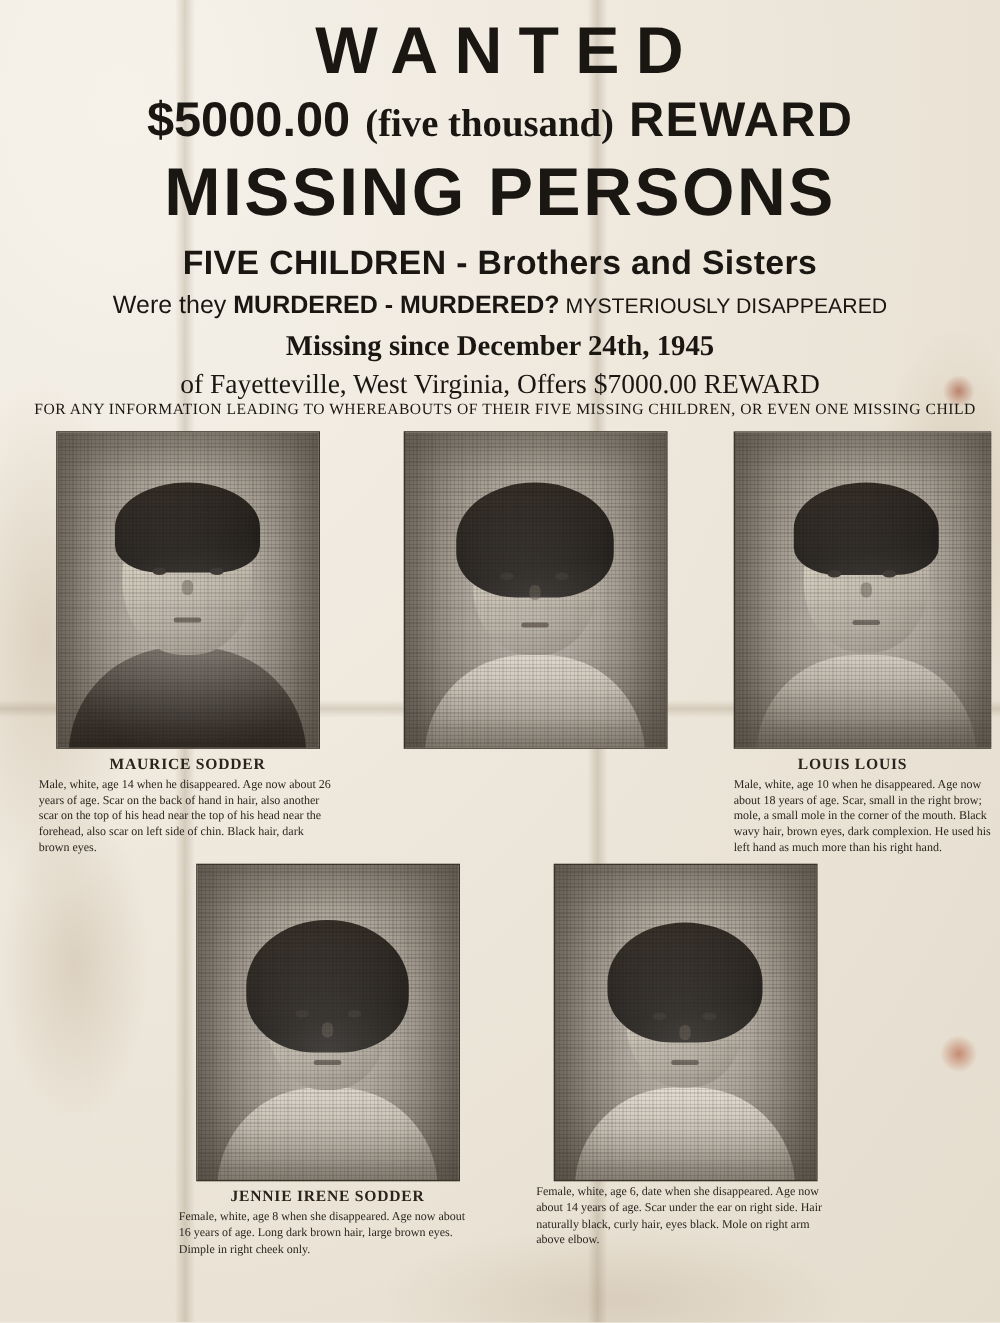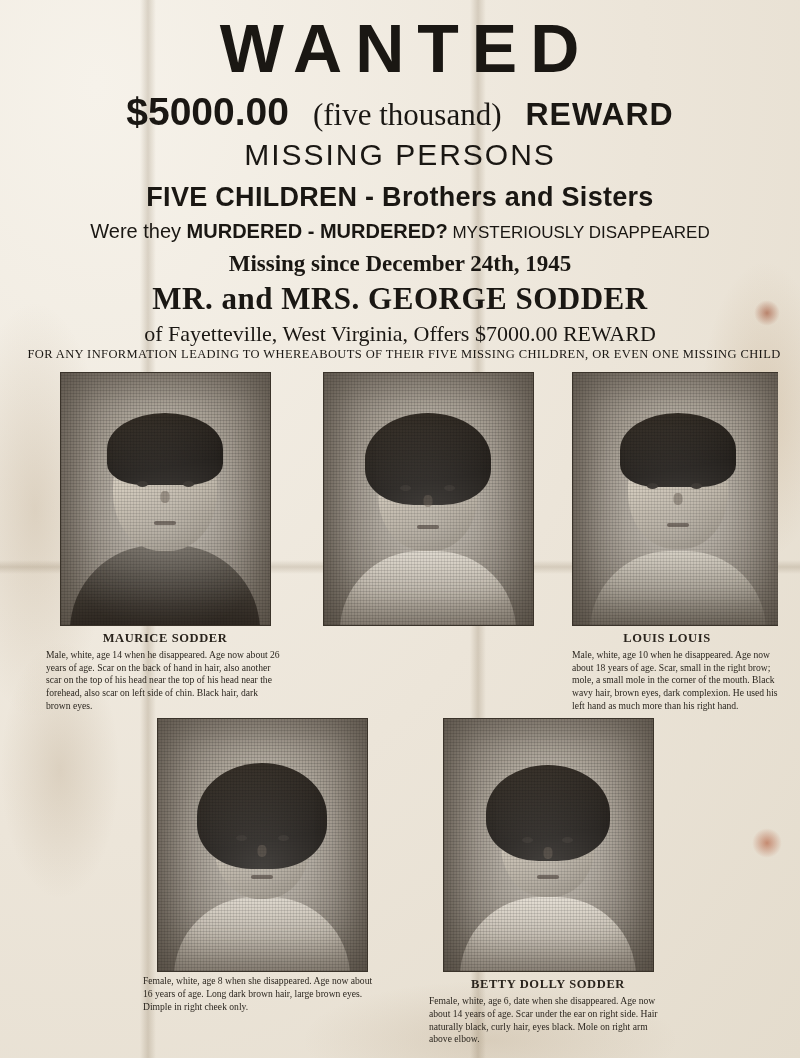--- a/index.html
+++ b/index.html
@@ -46,40 +46,40 @@
   .content { position: relative; z-index: 3; }
 
   .headline-wrap {
     text-align: center;
     color: #1a1713;
     padding: 0 8px;
   }
   .l-wanted {
     font-family: "Liberation Sans", sans-serif;
     font-weight: bold;
-    font-size: 68px;
+    font-size: 53px;
     letter-spacing: 13px;
     line-height: 1.0;
     padding-top: 14px;
     padding-left: 12px;
   }
   .l-reward-row {
     display: flex;
     align-items: baseline;
     justify-content: center;
-    gap: 24px;
+    gap: 12px;
     margin-top: 8px;
     font-weight: bold;
   }
   .l-amount { font-size: 39px; letter-spacing: 0px; }
-  .l-fivethousand { font-size: 31px; font-weight: normal; font-family: "Liberation Serif", serif; }
-  .l-rewardword { font-size: 32px; letter-spacing: 1px; }
+  .l-fivethousand { font-size: 31px; font-weight: bold; font-family: "Liberation Serif", serif; }
+  .l-rewardword { font-size: 39px; letter-spacing: 1px; }
   .l-missing {
-    font-size: 30px;
-    font-weight: normal;
+    font-size: 54px;
+    font-weight: bold;
     letter-spacing: 2px;
     margin-top: 4px;
   }
   .l-five-children {
     font-size: 27px;
     font-weight: bold;
     margin-top: 10px;
     letter-spacing: 0.3px;
   }
   .l-kidnapped {
@@ -116,21 +116,21 @@
     overflow: hidden;
     padding-left: 8px;
   }
 
   
   .row {
     display: flex;
     justify-content: center;
     align-items: flex-start;
   }
-  .row-top { margin-top: 10px; gap: 13px; padding-left: 18px; }
+  .row-top { margin-top: 10px; gap: 28px; padding-left: 18px; }
   .row-bottom { margin-top: 6px; gap: 36px; padding-left: 10px; }
 
   .person { width: 250px; }
   .person.clipped { width: 212px; overflow: hidden; }
 
   .photo {
     width: 209px;
     height: 252px;
     margin: 0 auto;
     border: 1px solid #3a332a;
@@ -262,21 +262,20 @@
       </div>
 
       <div class="l-missing">MISSING PERSONS</div>
       <div class="l-five-children">FIVE CHILDREN - Brothers and Sisters</div>
 
       <div class="l-kidnapped">
         <span>Were they </span><span class="b">MURDERED - MURDERED?</span><span class="small"> MYSTERIOUSLY DISAPPEARED</span>
       </div>
 
       <div class="l-since">Missing since December 24th, 1945</div>
-      <div class="l-parents">MR. and MRS. GEORGE SODDER</div>
       <div class="l-town">of Fayetteville, West Virginia, Offers $7000.00 REWARD</div>
       <div class="l-fineprint">FOR ANY INFORMATION LEADING TO WHEREABOUTS OF THEIR FIVE MISSING CHILDREN, OR EVEN ONE MISSING CHILD</div>
     </div>
 
     <div class="row row-top">
 
       <div class="person">
         <div class="photo">
           <div class="bg"></div>
           <div class="figure">
@@ -343,38 +342,38 @@
             <div class="head" style="top:62px;width:96px;height:118px;"></div>
             <div class="hair" style="top:44px;width:130px;height:106px;border-radius:50% 50% 42% 42%;"></div>
             <div class="eye" style="left:78px;top:116px;"></div>
             <div class="eye" style="left:120px;top:116px;"></div>
             <div class="nose" style="top:126px;"></div>
             <div class="mouth" style="top:156px;"></div>
           </div>
           <div class="halftone"></div>
           <div class="vignette"></div>
         </div>
+        <div class="caption-name">JENNIE IRENE SODDER</div>
         <div class="caption-body">Female, white, age 8 when she disappeared. Age now about 16 years of age. Long dark brown hair, large brown eyes. Dimple in right cheek only.</div>
       </div>
 
       <div class="person">
         <div class="photo">
           <div class="bg"></div>
           <div class="figure">
             <div class="shirt-light" style="background:linear-gradient(to bottom,#e0d9cd,#aaa296);"></div>
             <div class="head" style="top:66px;width:94px;height:112px;"></div>
             <div class="hair" style="top:46px;width:124px;height:96px;border-radius:52% 52% 44% 44%;"></div>
             <div class="eye" style="left:78px;top:118px;"></div>
             <div class="eye" style="left:118px;top:118px;"></div>
             <div class="nose" style="top:128px;"></div>
             <div class="mouth" style="top:156px;"></div>
           </div>
           <div class="halftone"></div>
           <div class="vignette"></div>
         </div>
-        <div class="caption-name">BETTY DOLLY SODDER</div>
         <div class="caption-body">Female, white, age 6, date when she disappeared. Age now about 14 years of age. Scar under the ear on right side. Hair naturally black, curly hair, eyes black. Mole on right arm above elbow.</div>
       </div>
 
     </div>
 
   </div>
 </div>
 
 </body></html>

